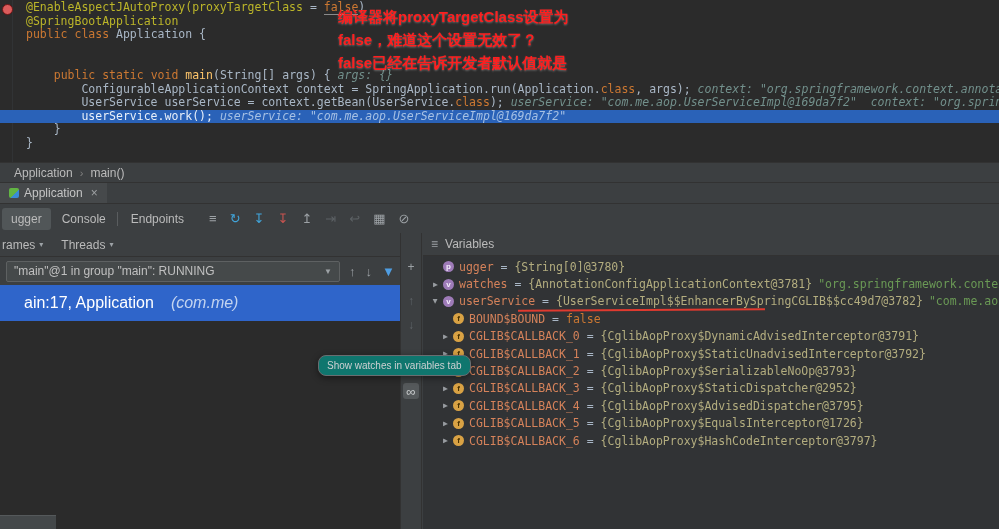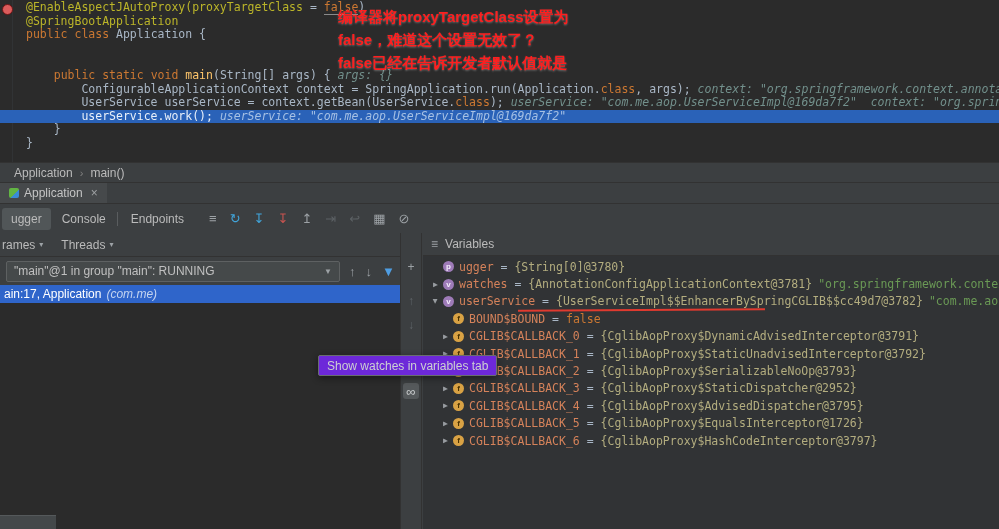--- a/index.html
+++ b/index.html
@@ -57,23 +57,23 @@
   .ftab{display:flex;align-items:center;gap:4px;}
   .chev{font-size:8px;color:#9da2a6;}
   .thread-row{height:28px;background:#3c3f41;display:flex;align-items:center;padding:0 6px;gap:9px;}
   .combo{flex:0 0 318px;height:19px;background:#45494a;border:1px solid #5e6162;border-radius:2px;
          display:flex;align-items:center;justify-content:space-between;padding:0 7px;
          color:#c0c0c0;font-size:12px;white-space:nowrap;overflow:hidden;}
   .combo-arrow{color:#9da2a6;font-size:8px;margin-left:6px;}
   .fnav{display:flex;align-items:center;gap:10px;}
   .fnav span{font-size:13px;}
   .frame-list{position:absolute;left:0;top:52px;right:0;bottom:0;background:#2b2b2b;}
-  .frame-row{height:18px;display:flex;align-items:center;padding-left:4px;font-size:12px;color:#d6d6d6;}
+  .frame-row{height:36px;display:flex;align-items:center;padding-left:24px;font-size:16px;color:#d6d6d6;}
   .frame-row.selected{background:#2f65ca;color:#ffffff;}
-  .pkg{font-style:italic;color:#c3d4f0;margin-left:5px;}
+  .pkg{font-style:italic;color:#c3d4f0;margin-left:17px;}
   .hthumb{position:absolute;left:0;bottom:0;width:56px;height:13px;background:#44484a;
           border-top:1px solid #55595b;}
 
   .strip{position:absolute;left:400px;top:0;width:22px;height:296px;background:#3c3f41;
          border-left:1px solid #323232;border-right:1px solid #323232;box-sizing:border-box;}
   .strip-icon{position:absolute;left:2px;width:16px;height:16px;display:flex;align-items:center;
               justify-content:center;color:#9da2a6;font-size:12px;border-radius:3px;}
   .strip-icon.dim{color:#5f6468;}
   .strip-icon.active{background:#55595b;color:#cbcecf;font-size:13px;}
 
@@ -92,23 +92,23 @@
   .var-icon.field{background:#d9a244;color:#4a3200;}
   .var-name{color:#d5825a;}
   .var-eq{color:#a9b7c6;}
   .var-val{color:#b3ad7f;}
   .var-val.kwv{color:#cc7832;}
   .var-str{color:#6a9955;margin-left:6px;}
   .red-underline{position:absolute;left:95px;top:73px;width:247px;height:3px;z-index:5;
                  border-bottom:2.5px solid #e03a2f;transform:rotate(-0.35deg);}
 
   
-  .tooltip{position:absolute;left:318px;top:355px;height:21px;z-index:60;background:#6d28d9;
-           border:1px solid #696d70;border-radius:2px;box-shadow:0 2px 7px rgba(0,0,0,.45);
-           color:#cdd0d2;font-size:12px;display:flex;align-items:center;padding:0 8px;
+  .tooltip{position:absolute;left:318px;top:355px;height:21px;z-index:60;background:#0f766e;
+           border:1px solid #696d70;border-radius:8px;box-shadow:0 2px 7px rgba(0,0,0,.45);
+           color:#cdd0d2;font-size:10px;display:flex;align-items:center;padding:0 8px;
            white-space:nowrap;box-sizing:border-box;}
 </style>
 </head>
 <body>
 
 <div class="screen">
 
   <div class="editor">
     <div class="gutter">
       <span class="breakpoint"></span>

